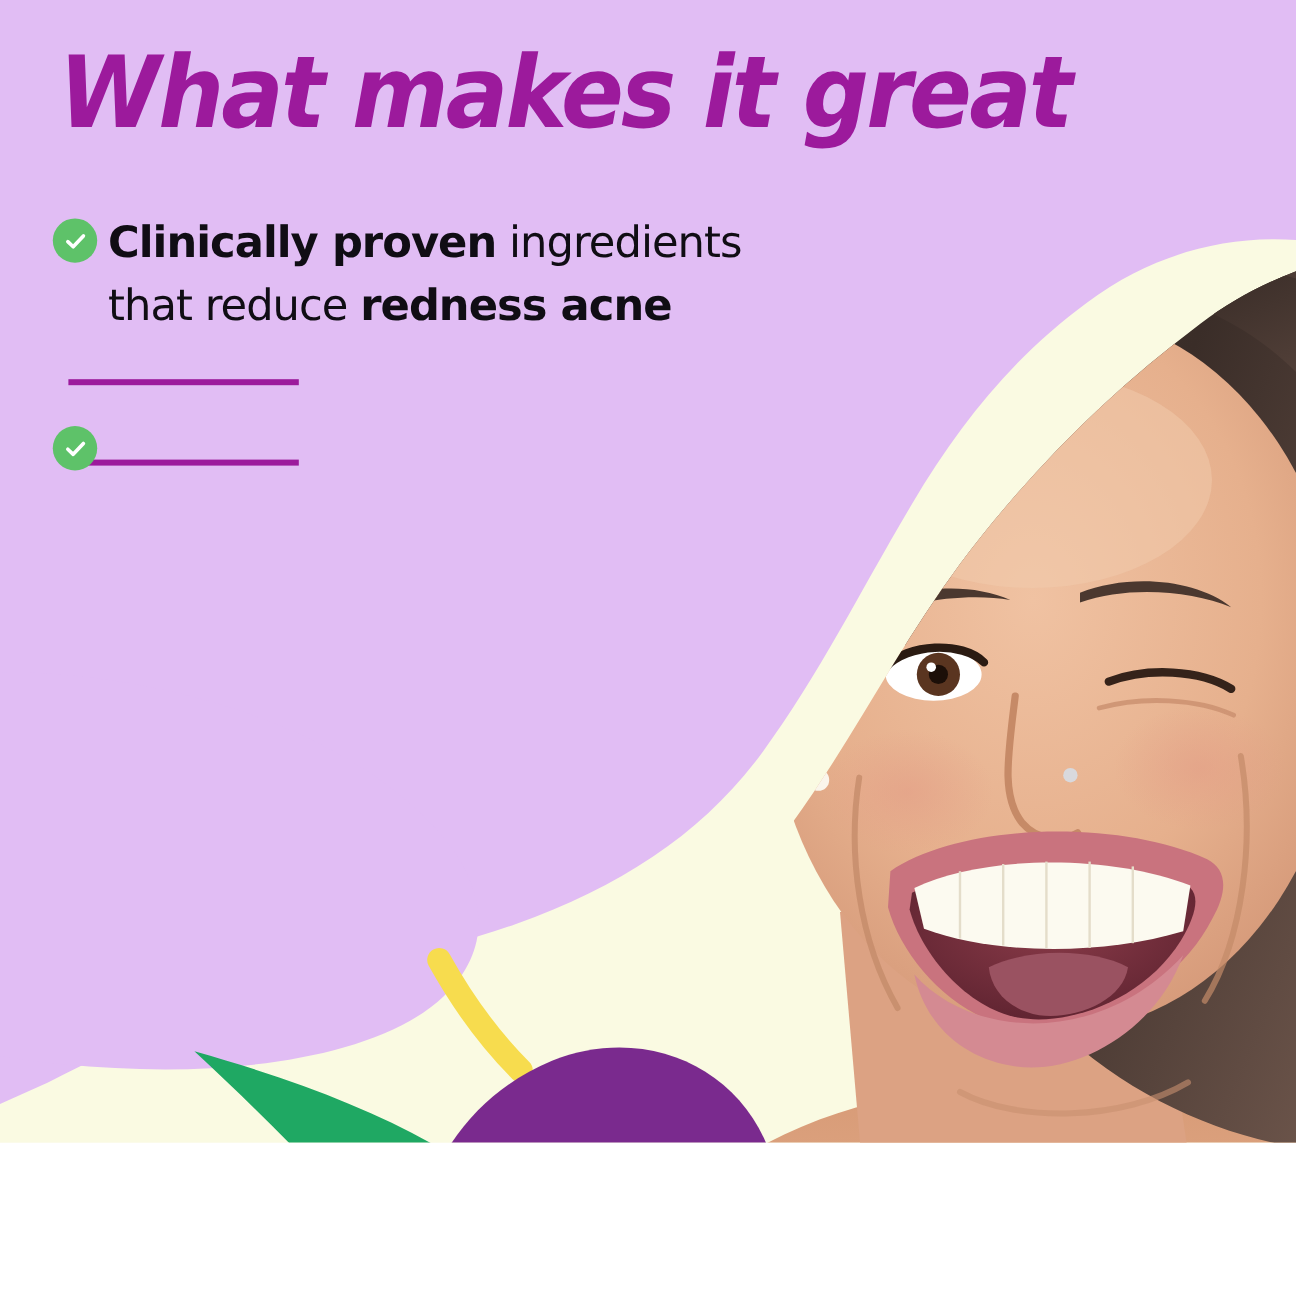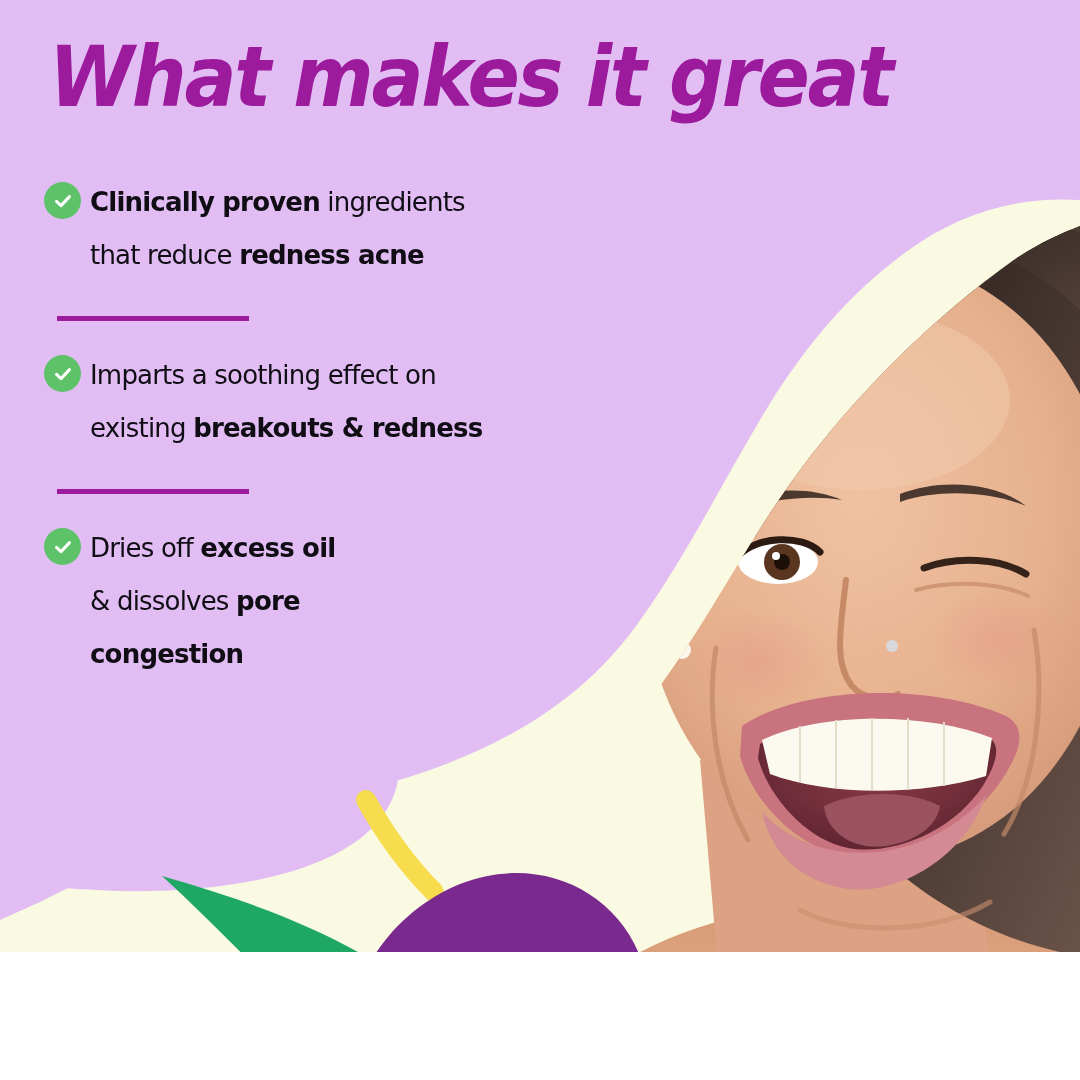--- a/index.html
+++ b/index.html
@@ -67,21 +67,21 @@
     border-radius:50%;
     background:#5ec269;
     display:flex;
     align-items:center;
     justify-content:center;
   }
   .check-icon svg { display:block; }
 
   .bullet-text {
     font-family:"DejaVu Sans", sans-serif;
-    font-size:26px;
+    font-size:36px;
     font-weight:400;
     line-height:53px;
     color:#100d14;
     letter-spacing:-0.8px;
     white-space:pre-line;
   }
   .bullet-text b { font-weight:700; }
 
   .divider {
     width:192px;
@@ -266,33 +266,21 @@
       <div class="sp-1"></div>
       <div class="divider" style="background: rgb(156, 26, 156);"></div>
       <div class="sp-2"></div>
 
       <div class="bullet-row">
         <span class="check-icon" style="background: rgb(94, 194, 105);">
           <svg width="22" height="22" viewBox="0 0 22 22" aria-hidden="true">
             <path d="M4.5 11.4 L9 15.6 L17.5 6.6" fill="none" stroke="#ffffff" stroke-width="3" stroke-linecap="round" stroke-linejoin="round"></path>
           </svg>
         </span>
-        <div class="bullet-text" style="color: rgb(16, 13, 20);"><span>Imparts a soothing effect on
-existing </span><b>breakouts &amp; redness</b></div>
       </div>
       <div class="sp-3"></div>
       <div class="divider" style="background: rgb(156, 26, 156);"></div>
       <div class="sp-4"></div>
 
-      <div class="bullet-row">
-        <span class="check-icon" style="background: rgb(94, 194, 105);">
-          <svg width="22" height="22" viewBox="0 0 22 22" aria-hidden="true">
-            <path d="M4.5 11.4 L9 15.6 L17.5 6.6" fill="none" stroke="#ffffff" stroke-width="3" stroke-linecap="round" stroke-linejoin="round"></path>
-          </svg>
-        </span>
-        <div class="bullet-text" style="color: rgb(16, 13, 20);"><span>Dries off </span><b>excess oil</b><span>
-&amp; dissolves </span><b>pore
-congestion</b></div>
-      </div>
 
     </div>
   </div>
 </div>
 
 </body></html>

